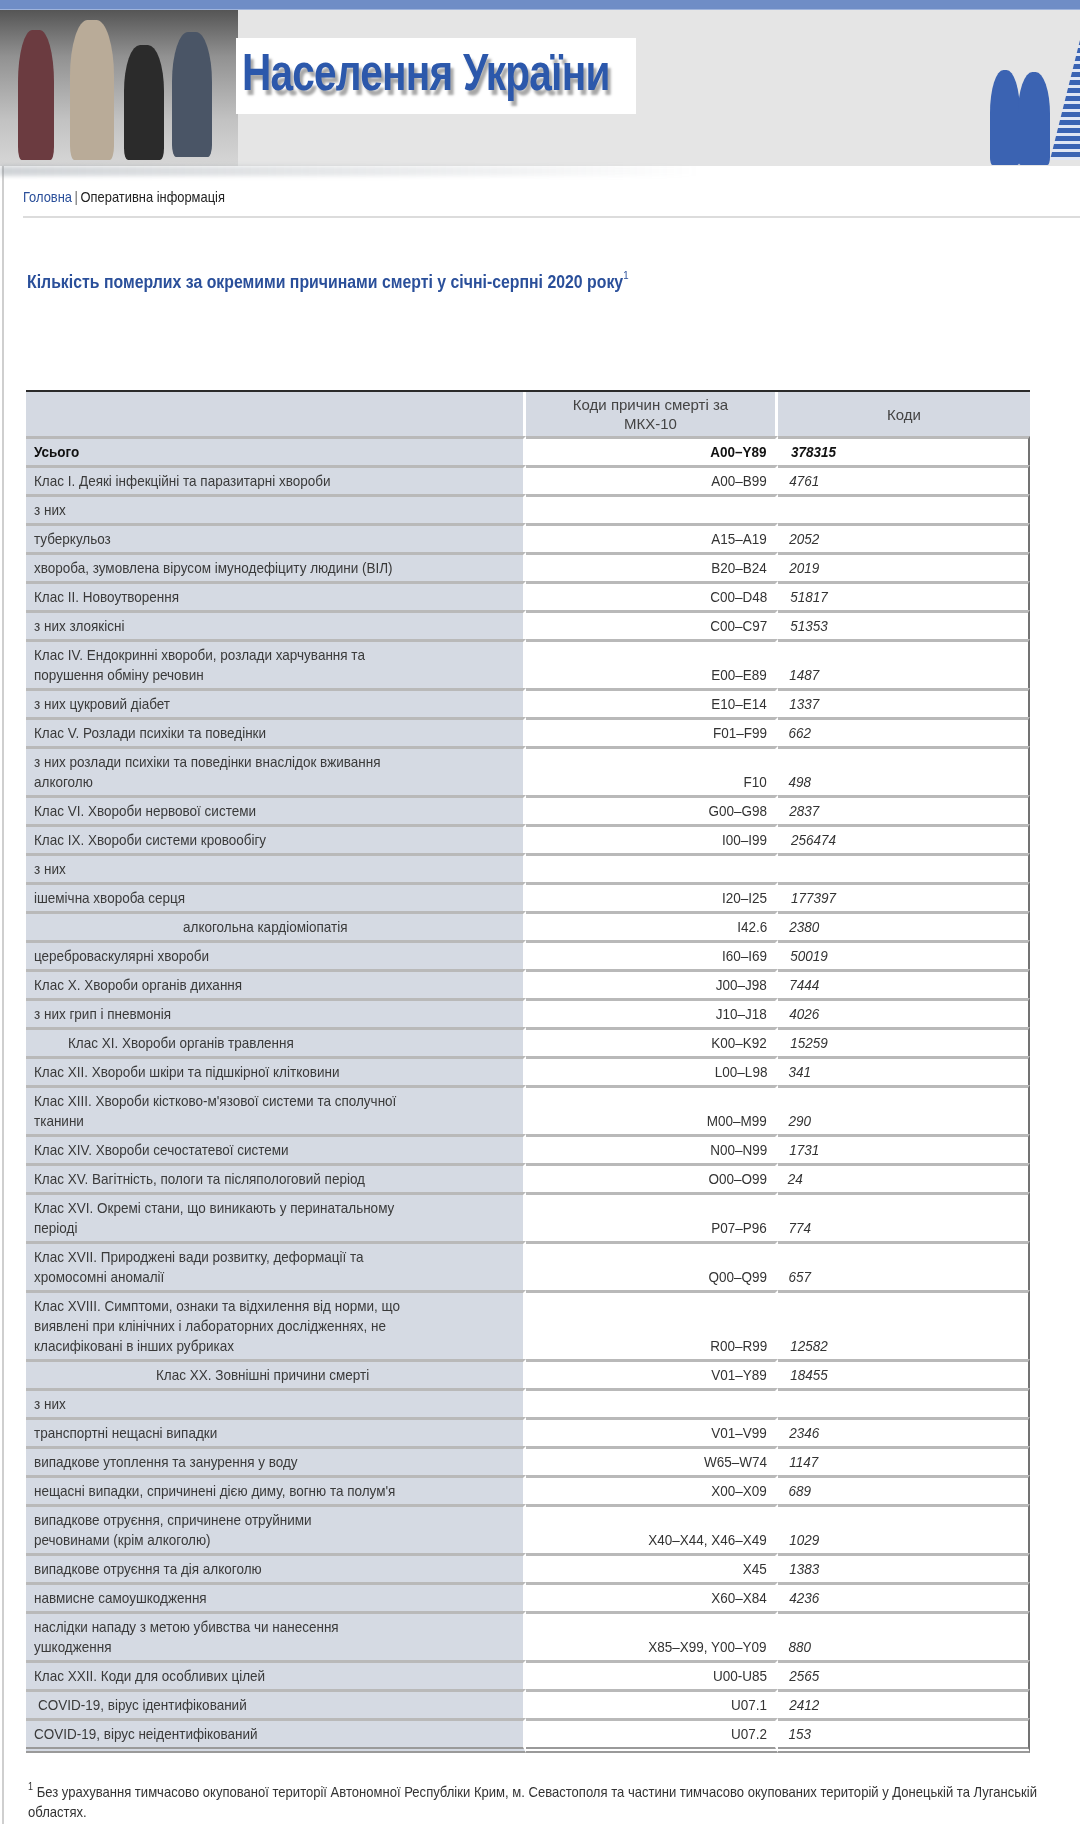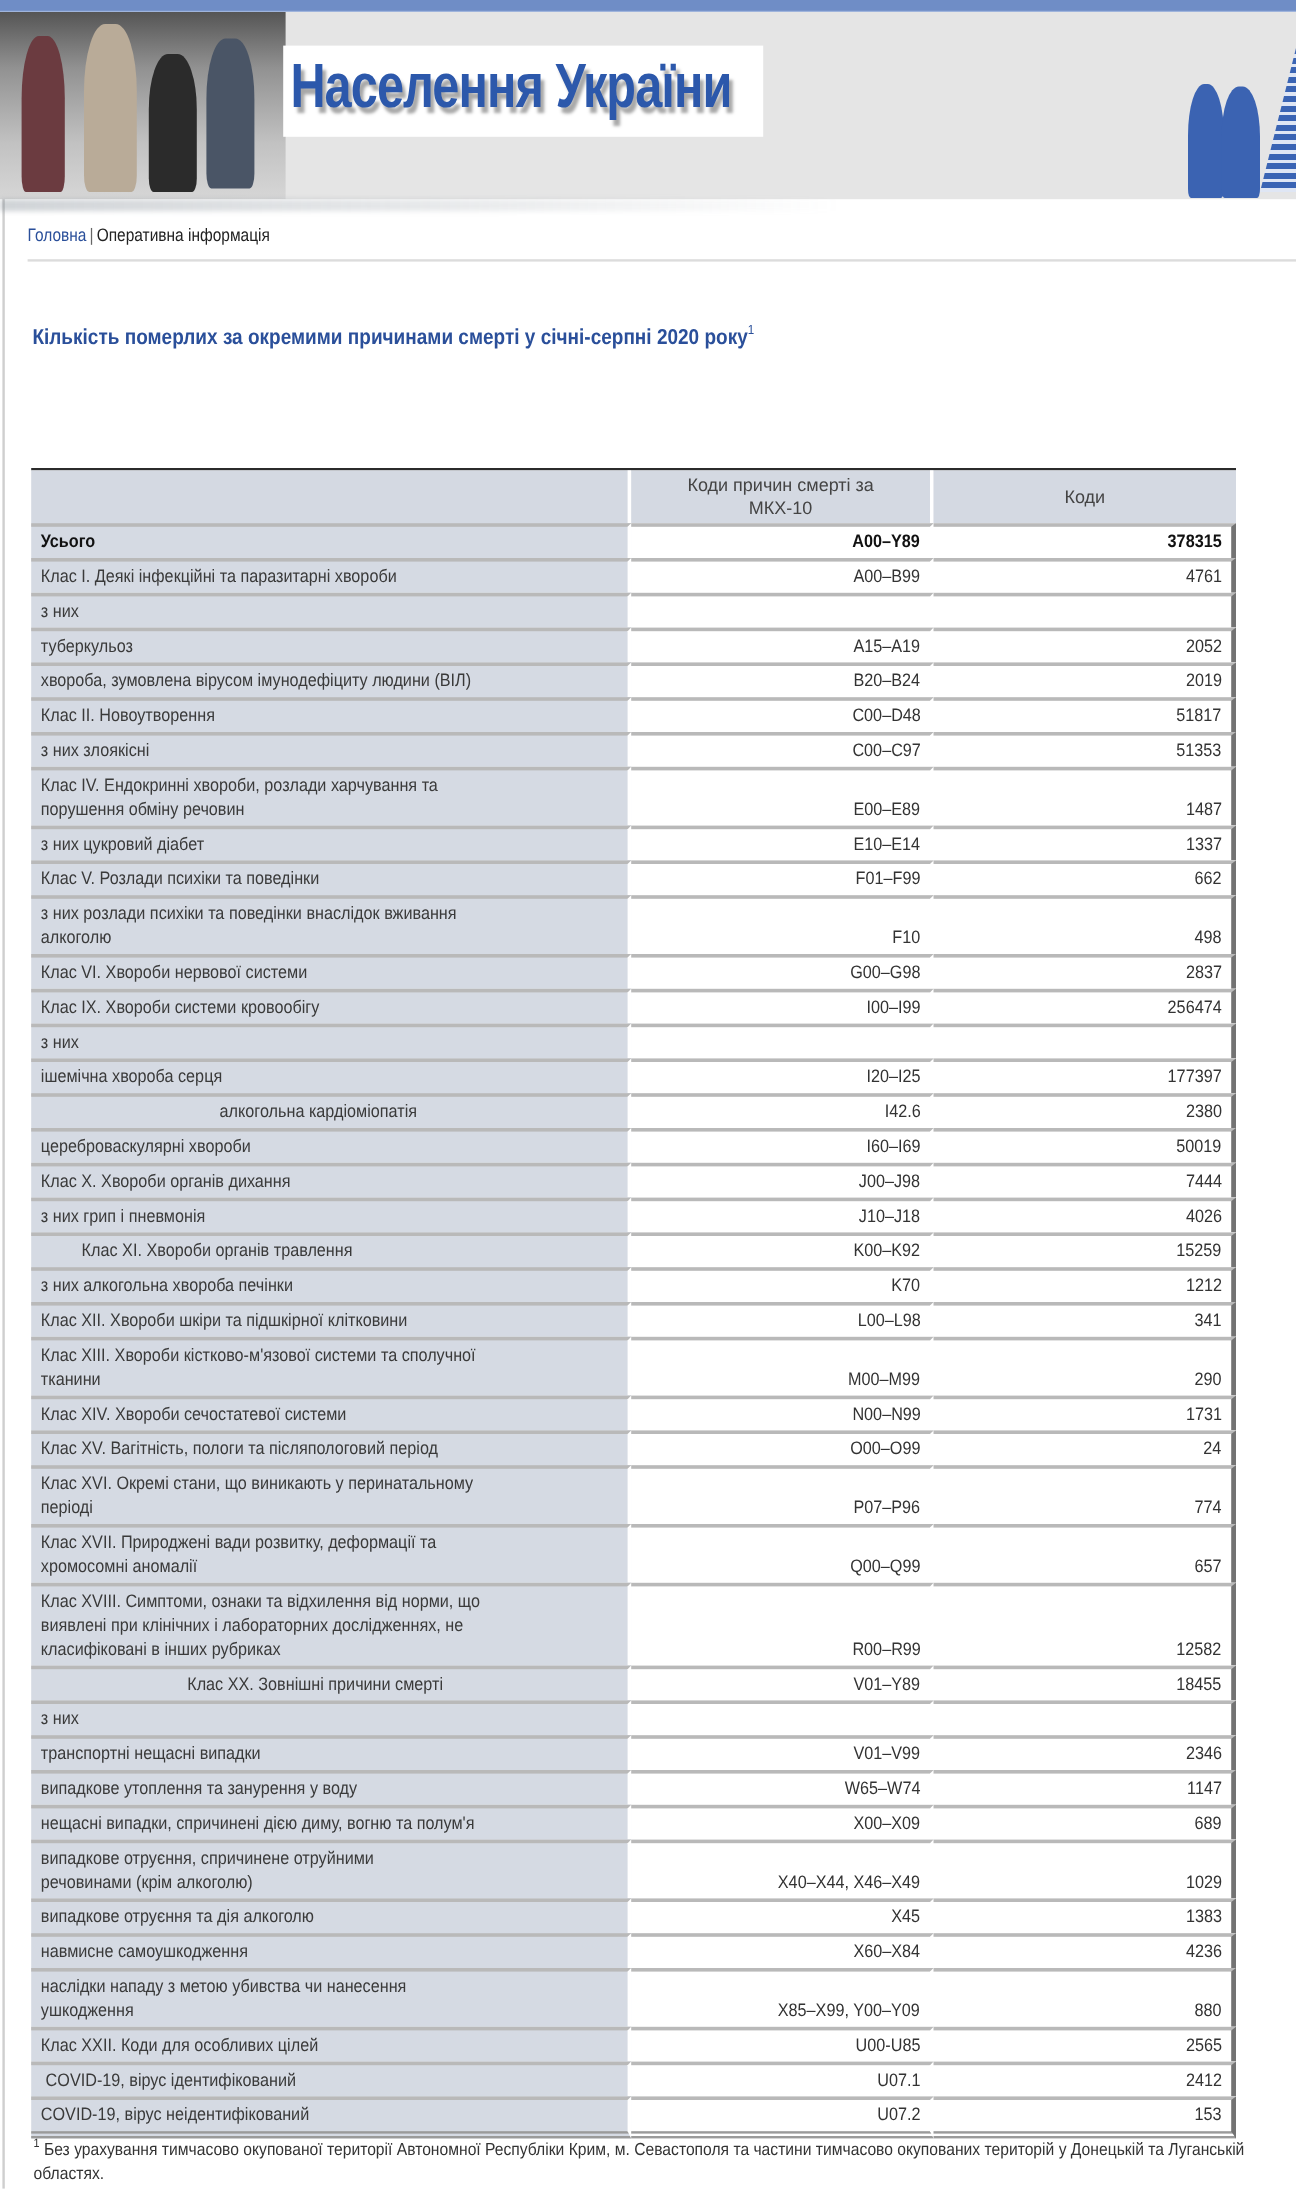--- a/index.html
+++ b/index.html
@@ -107,21 +107,21 @@
   td {
     border-top: 3px solid #b9b9b9;
     padding: 0 8px;
     line-height: 20px;
     vertical-align: bottom;
     padding-bottom: 3px;
     padding-top: 3px;
   }
   td.name { background: #d5dae3; color: #3a3a3a; border-right: 3px solid #ffffff; text-align: left; }
   td.code { background: #ffffff; text-align: right; border-right: 3px solid #ffffff; }
-  td.val { background: #ffffff; text-align: right; border-right: 4px solid #737373; }
+  td.val { background: #ffffff; text-align: left; border-right: 2px solid #737373; font-style: italic; }
   tr.total td { font-weight: bold; color: #111; }
   tr.last td { border-bottom: 6px double #9a9a9a; }
   .cell-text { display: inline-block; transform: scaleX(0.9); transform-origin: left bottom; white-space: nowrap; }
   td.code .cell-text, td.val .cell-text { transform-origin: right bottom; }
   .footnote {
     position: absolute; left: 28px; top: 1778px; width: 1040px;
     font-size: 14.5px; color: #333; line-height: 20px;
     font-family: "Liberation Sans", sans-serif;
   }
   .footnote .fn-inner { display: block; transform: scaleX(0.9); transform-origin: left top; width: 1130px; }
@@ -269,25 +269,20 @@
           <td class="name" style="height: 19.5px;"><span class="cell-text">з них грип і пневмонія</span></td>
           <td class="code"><span class="cell-text">J10–J18</span></td>
           <td class="val"><span class="cell-text">4026</span></td>
         </tr>
         <tr>
           <td class="name" style="height: 19.5px; padding-left: 42px;"><span class="cell-text">Клас XI. Хвороби органів травлення</span></td>
           <td class="code"><span class="cell-text">K00–K92</span></td>
           <td class="val"><span class="cell-text">15259</span></td>
         </tr>
         <tr>
-          <td class="name" style="height: 19.5px;"><span class="cell-text">з них алкогольна хвороба печінки</span></td>
-          <td class="code"><span class="cell-text">K70</span></td>
-          <td class="val"><span class="cell-text">1212</span></td>
-        </tr>
-        <tr>
           <td class="name" style="height: 19.5px;"><span class="cell-text">Клас XII. Хвороби шкіри та підшкірної клітковини</span></td>
           <td class="code"><span class="cell-text">L00–L98</span></td>
           <td class="val"><span class="cell-text">341</span></td>
         </tr>
         <tr>
           <td class="name" style="height: 39px;"><span class="cell-text">Клас XIII. Хвороби кістково-м'язової системи та сполучної</span><br><span class="cell-text">тканини</span></td>
           <td class="code"><span class="cell-text">M00–M99</span></td>
           <td class="val"><span class="cell-text">290</span></td>
         </tr>
         <tr>

